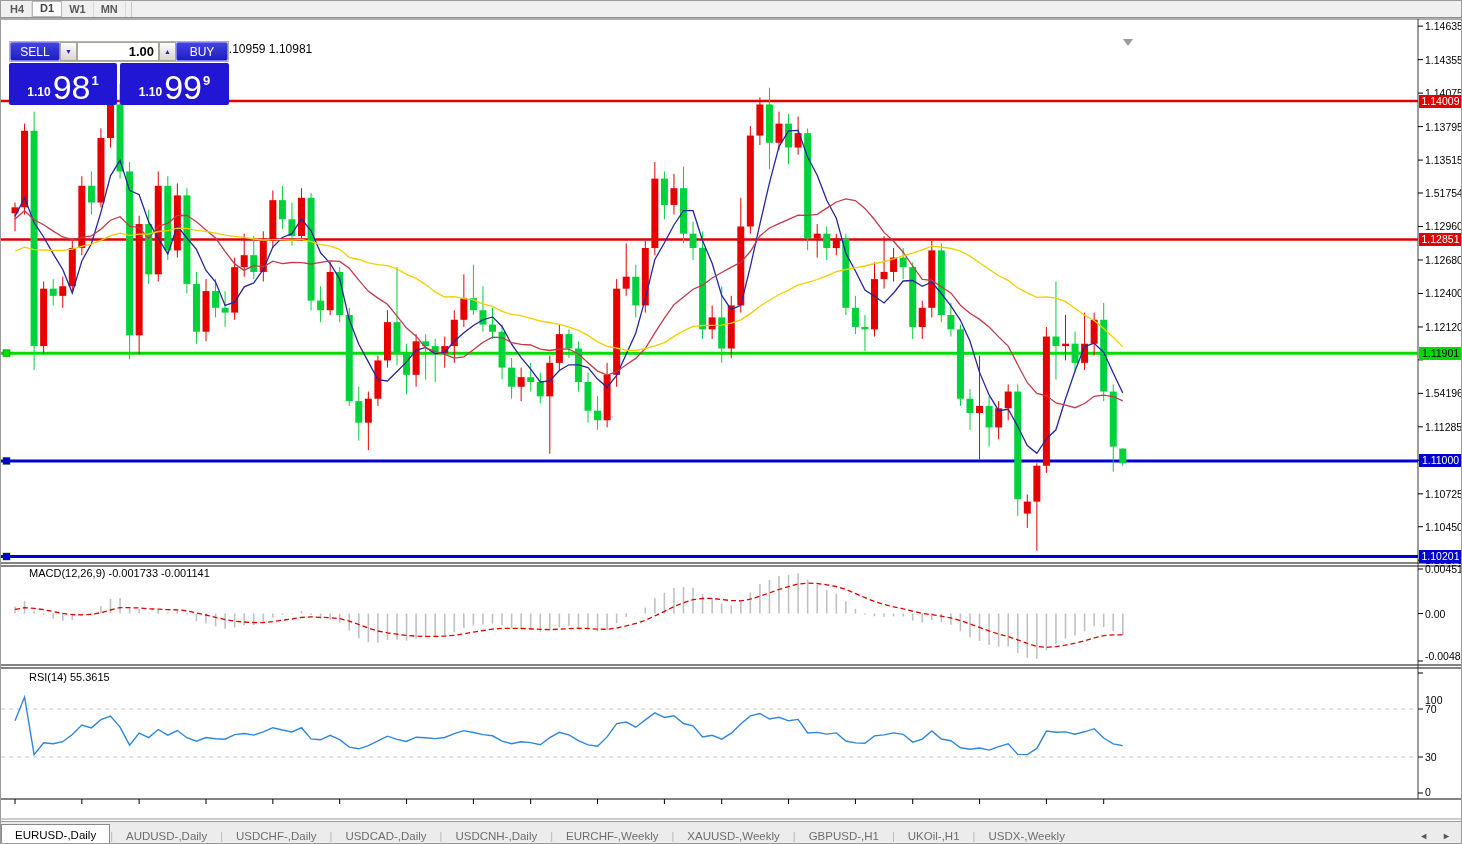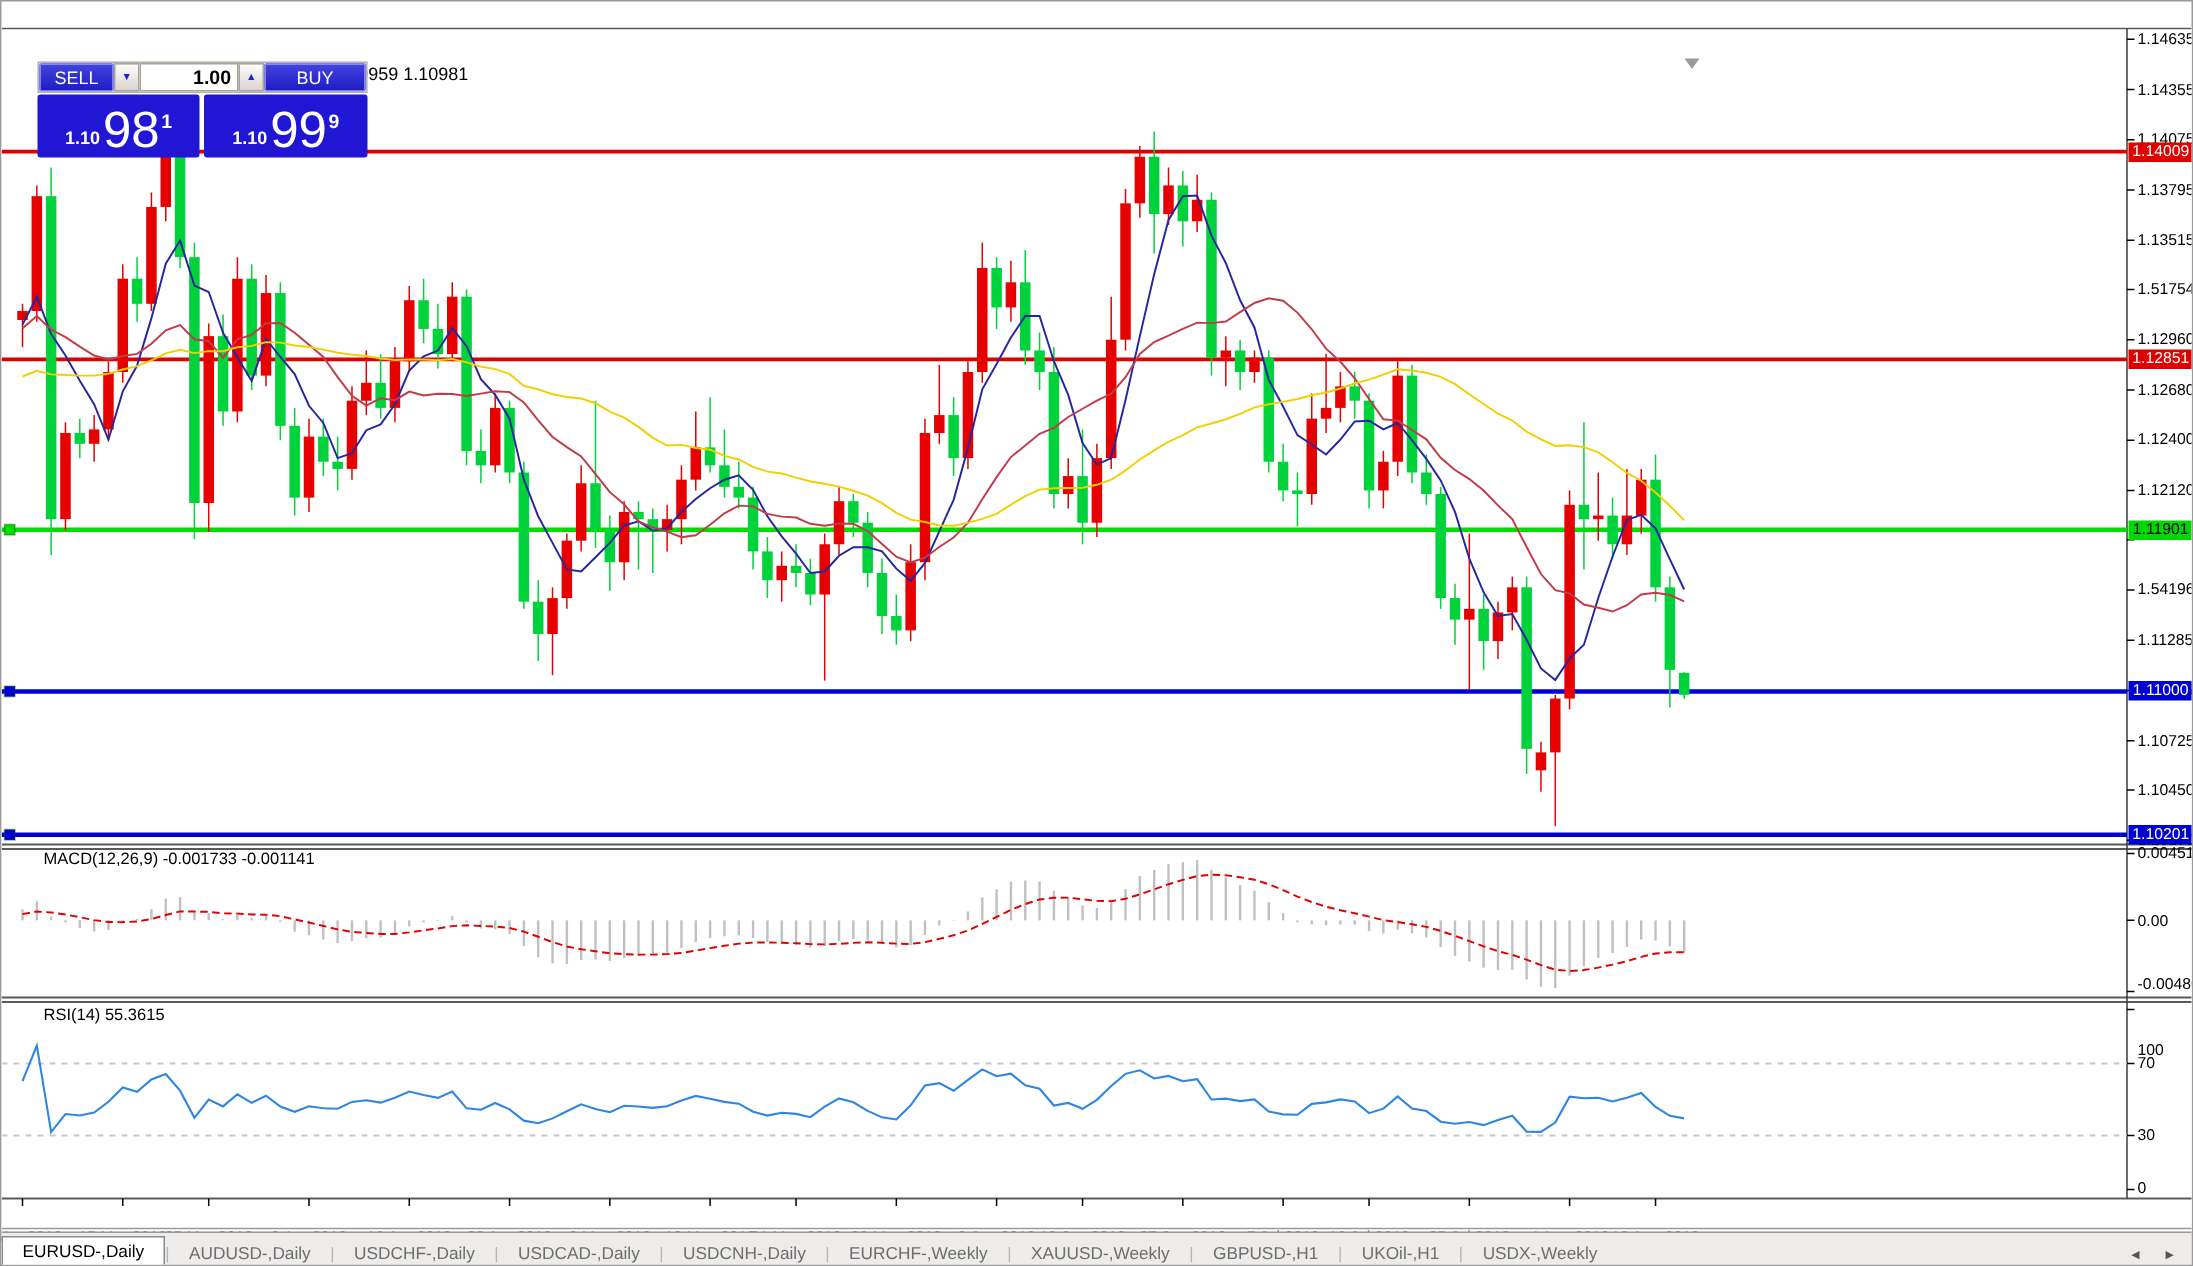--- a/index.html
+++ b/index.html
@@ -13,25 +13,25 @@
   .tf-btn.active{background:#fafafa;border:1px solid #b9b9b9;color:#444;height:14px;line-height:13px;}
   .tf-sep{width:5px;height:15px;border-right:1px solid #c4c4c4;margin-right:4px;}
   
   #chart-win{position:absolute;left:0;top:17px;width:1462px;height:803px;background:#fff;}
   #chart-svg{position:absolute;left:0;top:0;}
   
   #chart-header{position:absolute;left:6px;top:10px;font-size:12px;color:#000;white-space:pre;}
   #chart-header .tri{font-size:8px;vertical-align:2px;margin-right:6px;color:#000;}
   #chart-header b{font-weight:normal;}
   
-  #trade-panel{position:absolute;left:24px;top:23px;width:220px;height:65px;}
+  #trade-panel{position:absolute;left:8px;top:23px;width:220px;height:65px;}
   #tp-row1{position:absolute;left:0;top:0;width:220px;height:21px;background:#e8e6e2;border:1px solid #b5b2ac;box-sizing:border-box;display:flex;}
   .tp-btn{background:#2b2bd0;background:linear-gradient(#4343e0,#1d1dc4);color:#fff;font-size:12px;
       text-align:center;line-height:19px;border:1px solid #7d7df0;box-sizing:border-box;border-radius:2px;}
-  #tp-sell{width:50px;} #tp-buy{width:68px;}
+  #tp-sell{width:50px;} #tp-buy{width:52px;}
   .tp-spin{width:17px;background:linear-gradient(#fdfdfd,#d9d5cf);border:1px solid #a9a49c;box-sizing:border-box;
       color:#2222cc;font-size:7px;text-align:center;line-height:18px;}
   #tp-vol{flex:1;background:#fff;border:1px solid #a9a49c;box-sizing:border-box;font-size:13px;font-weight:bold;
       text-align:right;padding:0 4px;line-height:18px;color:#000;}
   .tp-price{position:absolute;top:22px;height:42px;background:#2016d4;color:#fff;display:flex;align-items:flex-end;
       justify-content:center;padding-bottom:3px;box-sizing:border-box;border-radius:2px;}
   #tp-price-sell{left:0;width:108px;} #tp-price-buy{left:111px;width:109px;}
   .tp-small{font-size:12px;font-weight:bold;margin-right:2px;margin-bottom:3px;}
   .tp-big{font-size:34px;line-height:30px;}
   .tp-sup{font-size:13px;font-weight:bold;margin-left:1px;margin-bottom:14px;}
@@ -50,20 +50,27 @@
   .tab{height:20px;line-height:20px;padding:0 13px;font-size:11.5px;color:#6d6d6d;white-space:nowrap;cursor:default;}
   .tab.active{background:#fff;border:1px solid #8a8a8a;border-bottom:none;color:#000;height:21px;line-height:21px;}
   .tab-sep{color:#b5b5b5;font-size:11px;line-height:20px;}
   #tab-arrows{margin-left:auto;display:flex;gap:14px;padding:0 12px;align-items:center;height:20px;}
   .tab-arrow{color:#555;font-size:9px;cursor:default;}
 </style>
 </head>
 <body>
 
 <div id="app">
+  <div id="tf-toolbar">
+      <div class="tf-btn">H4</div>
+      <div class="tf-btn active">D1</div>
+      <div class="tf-btn">W1</div>
+      <div class="tf-btn">MN</div>
+      <div class="tf-sep"></div>
+    </div>
 
   <div id="chart-win">
     <svg id="chart-svg" width="1462" height="803">
         <rect x="0" y="0" width="1462" height="803" fill="#ffffff"></rect>
         <g>
           <line x1="0" y1="1" x2="1462" y2="1" stroke="#5a5a5a"></line>
           <line x1="0" y1="545" x2="1462" y2="545" stroke="#5a5a5a" stroke-width="1.4"></line>
           <line x1="0" y1="548" x2="1462" y2="548" stroke="#5a5a5a" stroke-width="1.4"></line>
           <line x1="0" y1="647" x2="1462" y2="647" stroke="#5a5a5a" stroke-width="1.4"></line>
           <line x1="0" y1="650" x2="1462" y2="650" stroke="#5a5a5a" stroke-width="1.4"></line>

